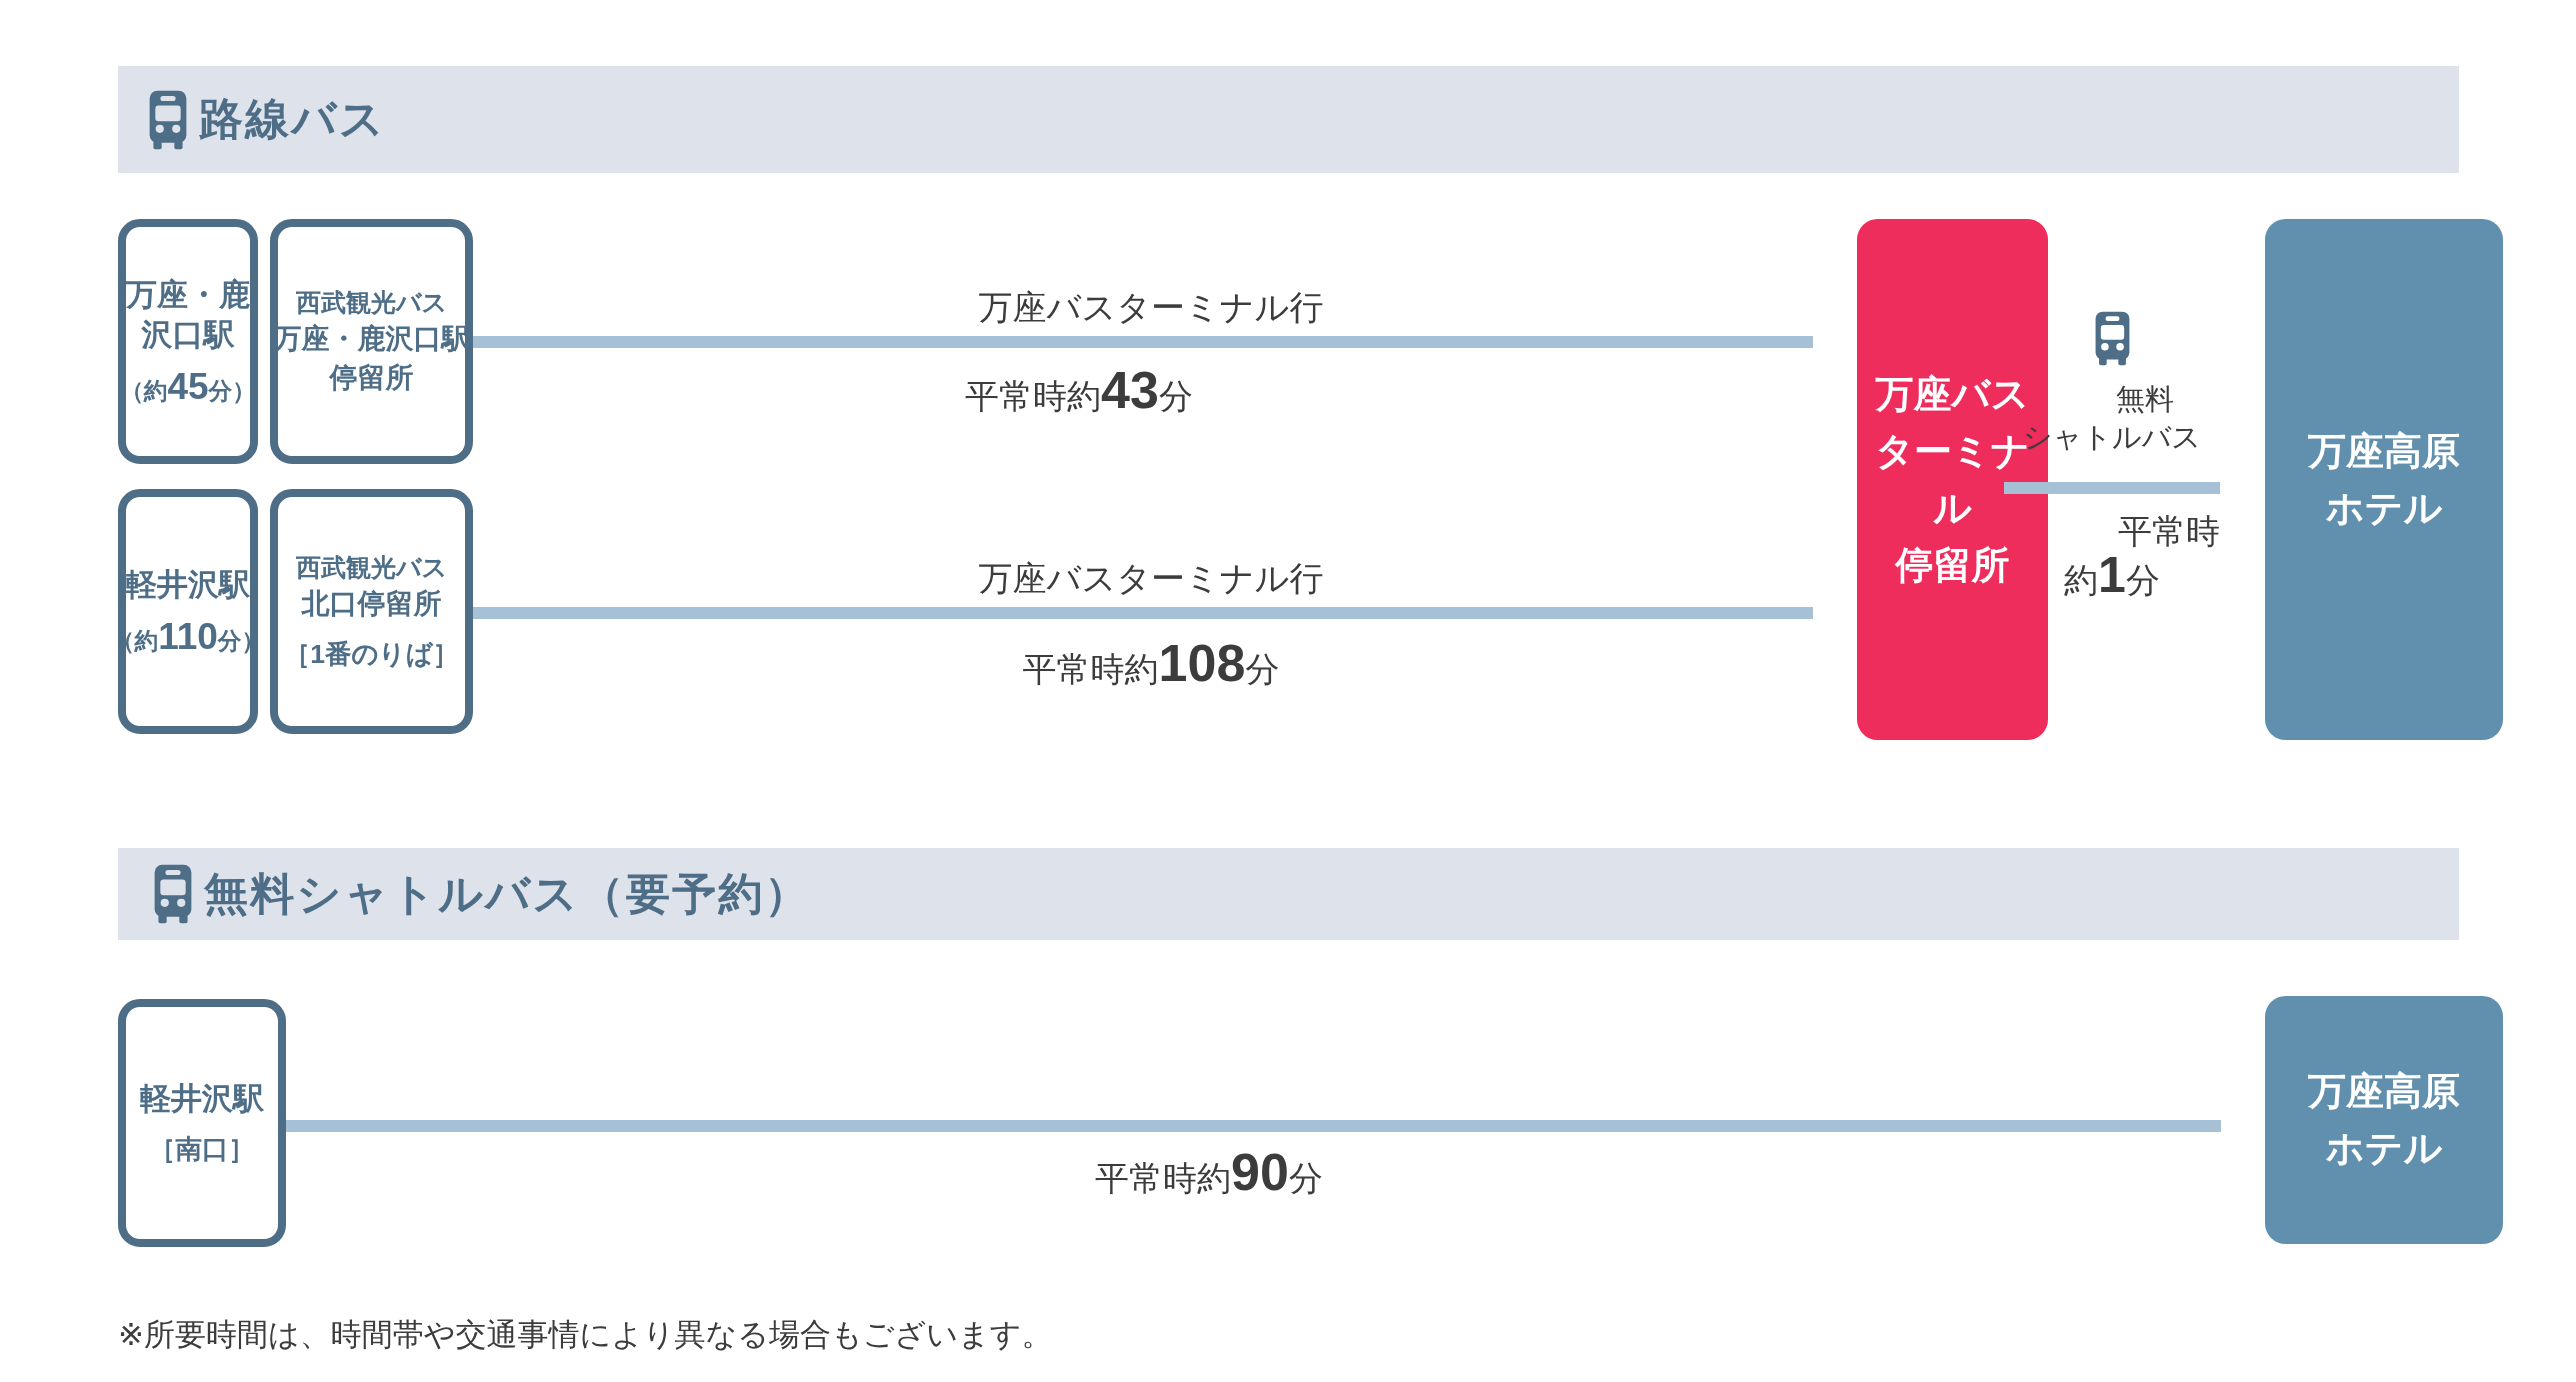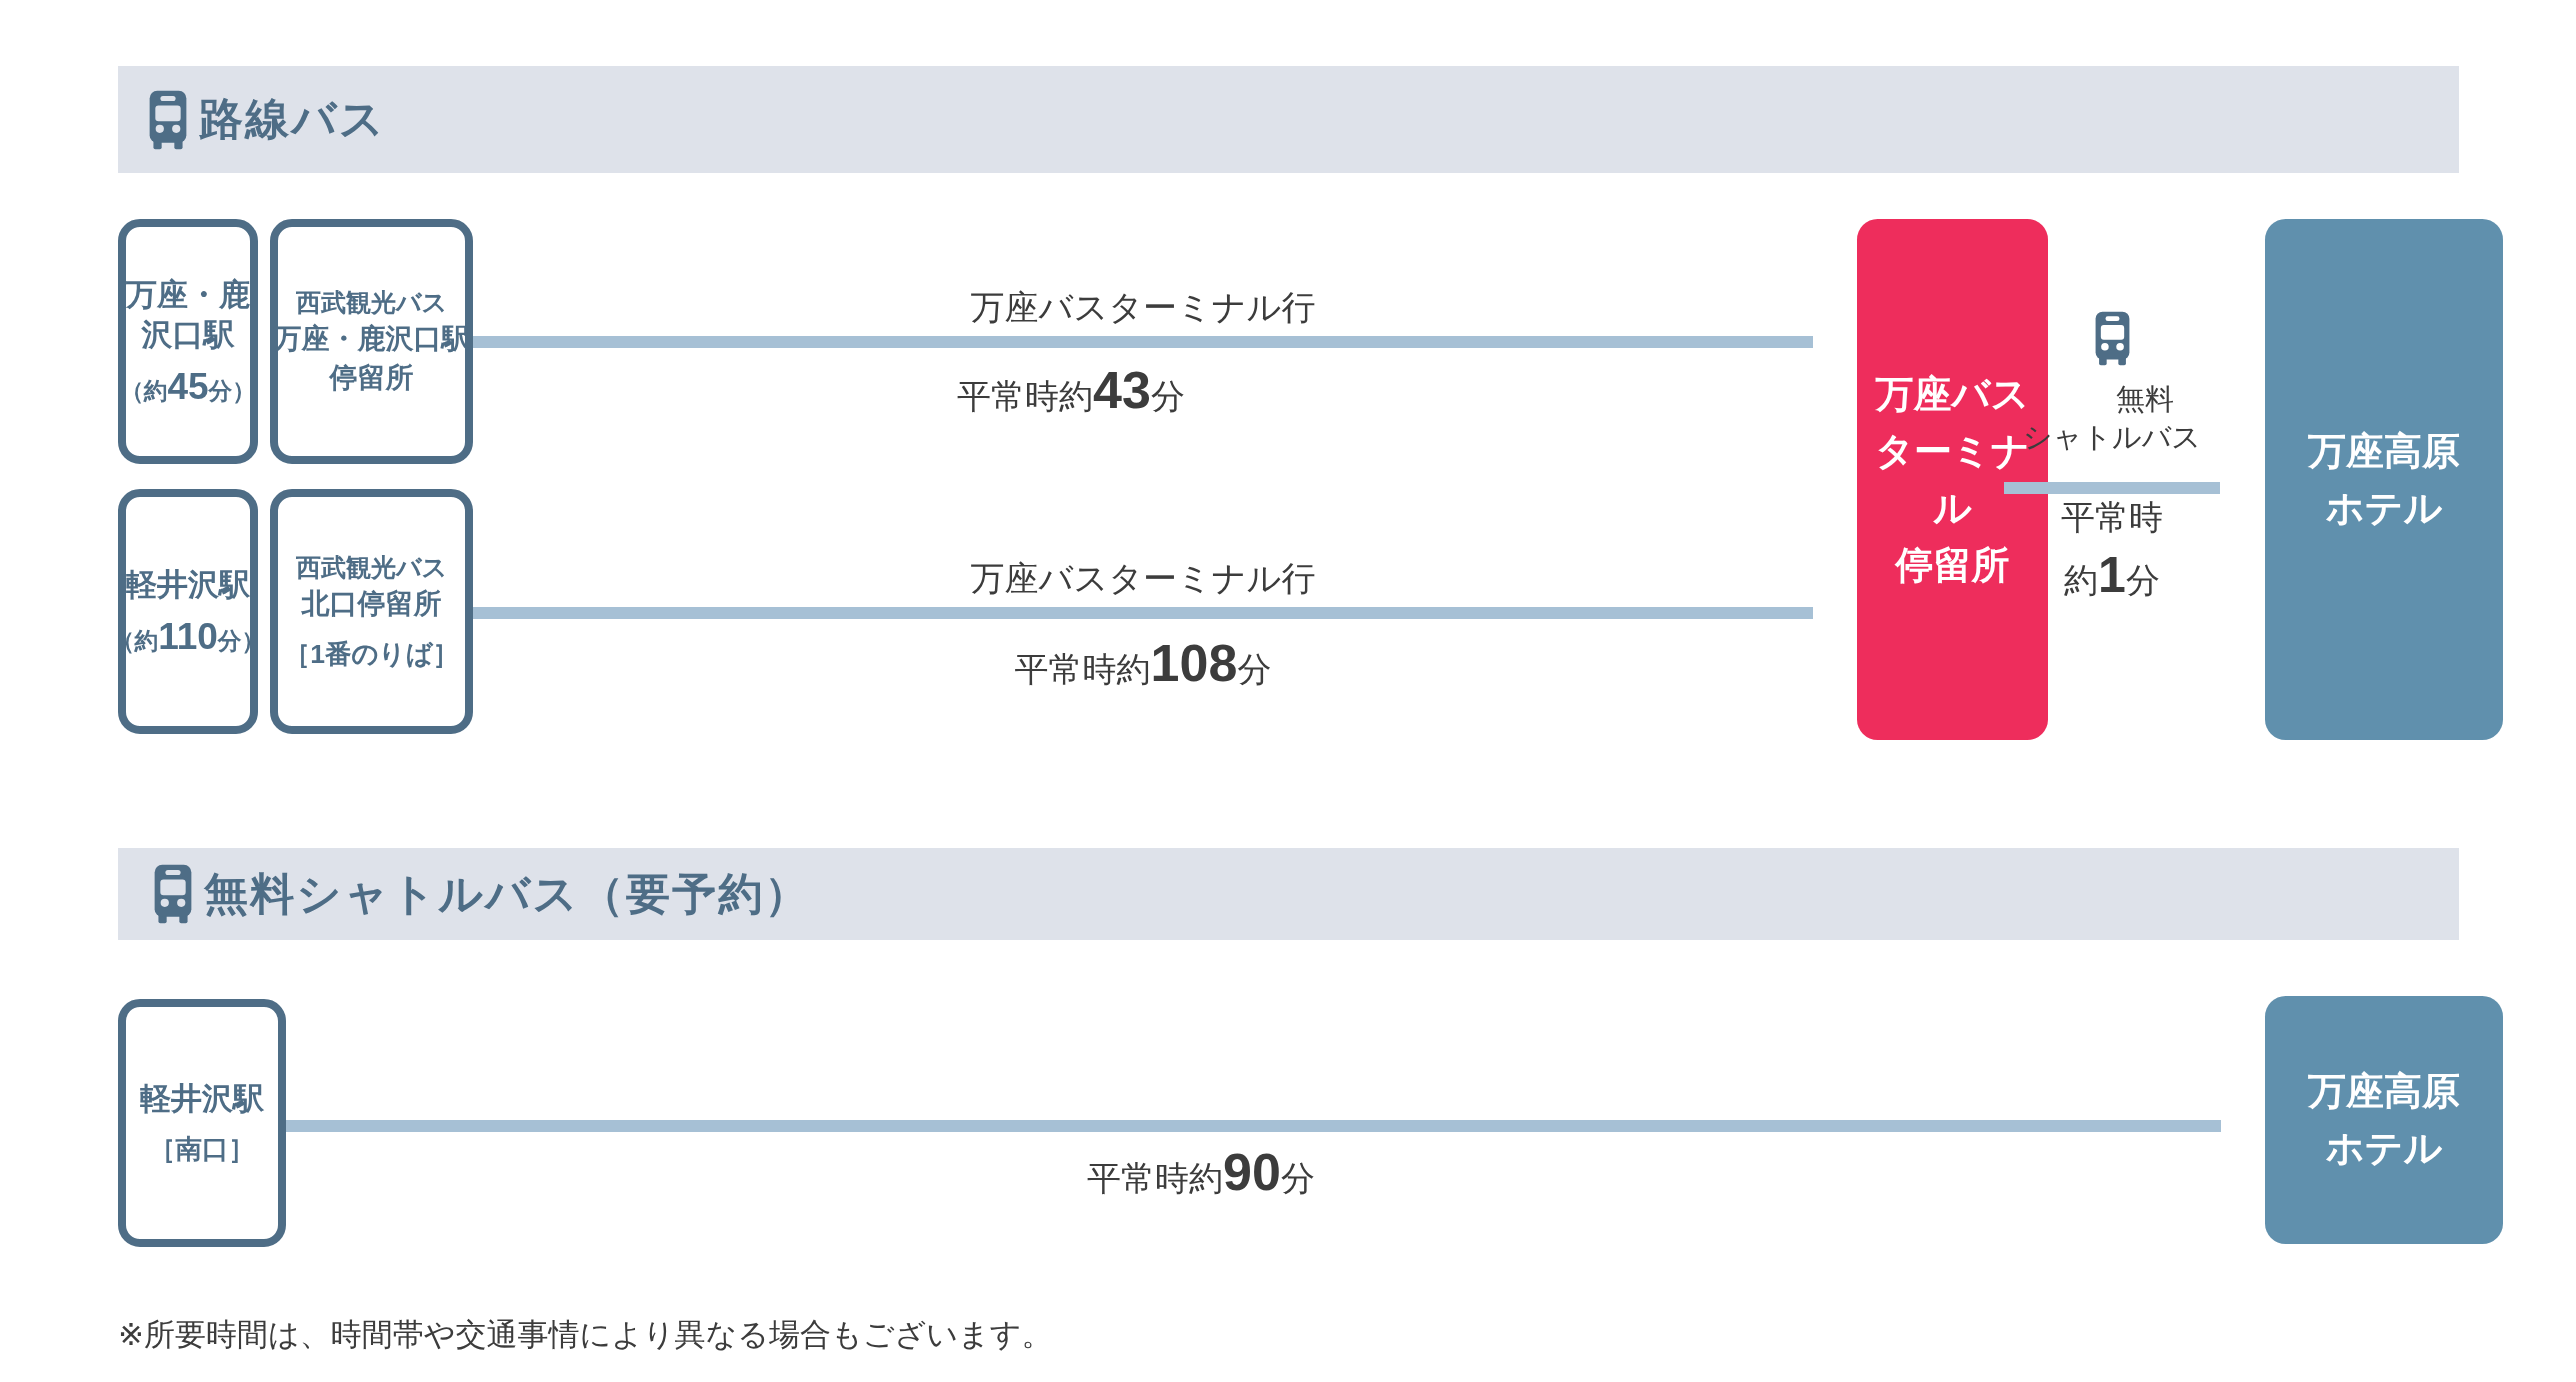--- a/index.html
+++ b/index.html
@@ -30,42 +30,42 @@
   .company{font-size:25px;font-weight:600;white-space:nowrap;}
   .sname{font-size:28px;font-weight:700;line-height:1.4;white-space:nowrap;}
   .splat{font-size:26.5px;font-weight:600;margin-top:13px;white-space:nowrap;}
   
   .hline{position:absolute;height:11.8px;background:#a6c0d5;}
   #line1{left:473px;top:336px;width:1340px;}
   #line2{left:473px;top:607px;width:1340px;}
   #shuttleLine{left:2004px;top:482px;width:216px;}
   #lineB{left:286px;top:1120px;width:1935px;}
   
-  .rlabel{position:absolute;text-align:center;color:#3c3c3c;font-size:34px;white-space:nowrap;}
+  .rlabel{position:absolute;text-align:center;color:#3c3c3c;font-size:34px;white-space:nowrap;padding-left:8px;}
   #dest1{left:473px;top:285px;width:1340px;}
   #time1{left:473px;top:360px;width:1196px;}
   #dest2{left:473px;top:556px;width:1340px;}
   #time2{left:473px;top:633px;width:1340px;}
   #timeB{left:292px;top:1142px;width:1818px;}
   .tv{font-size:52px;font-weight:700;}
   
   .solid{position:absolute;border-radius:20.6px;color:#ffffff;display:flex;flex-direction:column;
          justify-content:center;align-items:center;text-align:center;font-weight:700;margin-left:44px;}
   #terminalBox{left:1813px;top:219px;width:191px;height:521px;background:#ee2d5c;
                font-size:38px;line-height:1.5;}
   #hotelBox1{left:2221px;top:219px;width:238px;height:521px;background:#6090ad;
              font-size:38px;line-height:1.5;}
   #hotelBox2{left:2221px;top:996px;width:238px;height:248px;background:#6090ad;
              font-size:38px;line-height:1.5;}
   
   .shcol{position:absolute;left:2004px;width:216px;text-align:center;color:#3c3c3c;}
   #shuttleIcon{top:309px;}
   #shuttleL1{top:380px;font-size:29px;padding-left:33px;}
   #shuttleL2{top:418px;font-size:29px;}
-  #shuttleT1{top:495px;font-size:34px;}
+  #shuttleT1{top:509px;font-size:34px;text-align:right;}
   #shuttleT2{top:546px;font-size:34px;}
   #shuttleT2 .tv1{font-size:50px;font-weight:700;}
   
   #footnote{position:absolute;left:118px;top:1314px;font-size:31px;color:#3c3c3c;white-space:nowrap;}
 </style>
 </head>
 <body>
 
 <div class="canvas">
 

